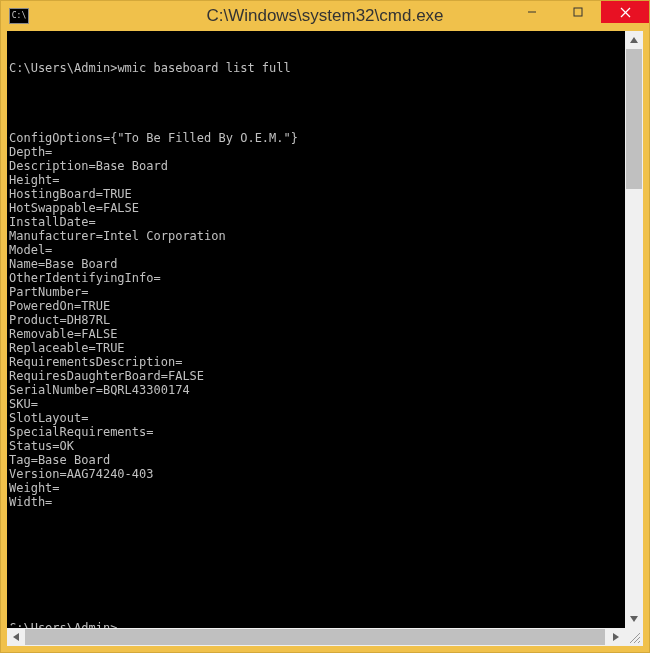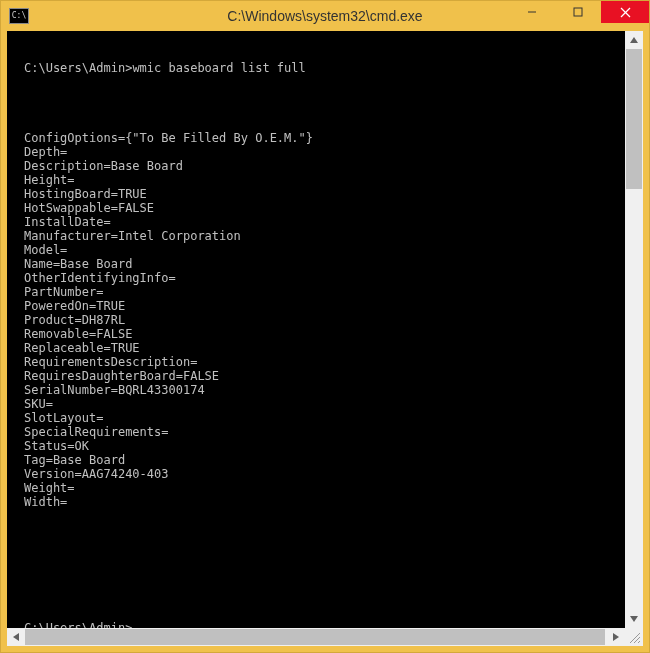--- a/index.html
+++ b/index.html
@@ -44,21 +44,21 @@
       color: #ccc;
       font-size: 8px;
       font-family: "Consolas", monospace;
       line-height: 1;
     }
     .title {
       position: absolute;
       left: 0;
       right: 0;
       text-align: center;
-      font-size: 14px;
+      font-size: 17px;
       color: #333;
       pointer-events: none;
     }
     .window-controls {
       position: absolute;
       right: 0;
       top: 0;
       display: flex;
       height: 22px;
     }
@@ -94,21 +94,21 @@
       margin: 0 6px 0 6px;
     }
     .terminal {
       width: calc(100% - 18px);
       height: 100%;
       background: #000;
       color: #c0c0c0;
       font-family: "Lucida Console", "Consolas", monospace;
       font-size: 12px;
       line-height: 14px;
-      padding: 2px 0 0 17px;
+      padding: 2px 0 0 2px;
       white-space: pre;
       overflow: hidden;
       border-radius: 11px;
     }
     .terminal-line {
       min-height: 14px;
     }
     .vscrollbar {
       position: absolute;
       right: 0;

